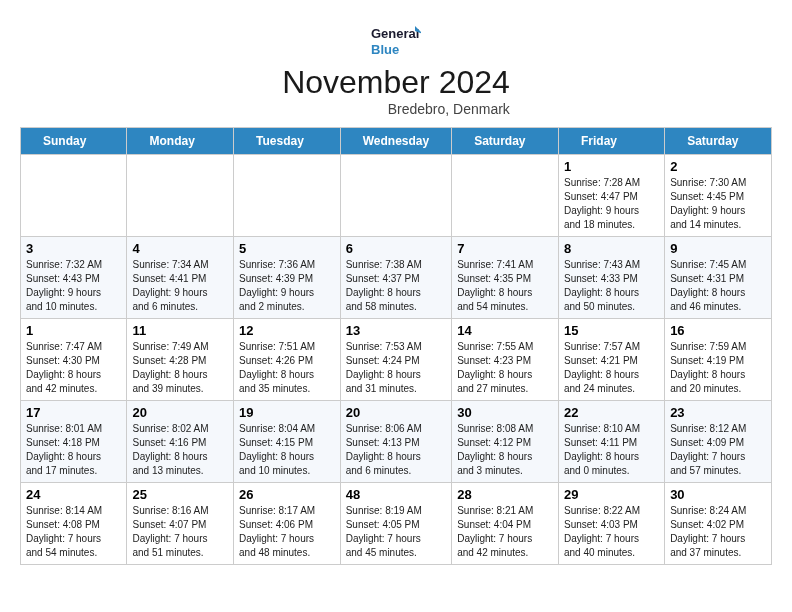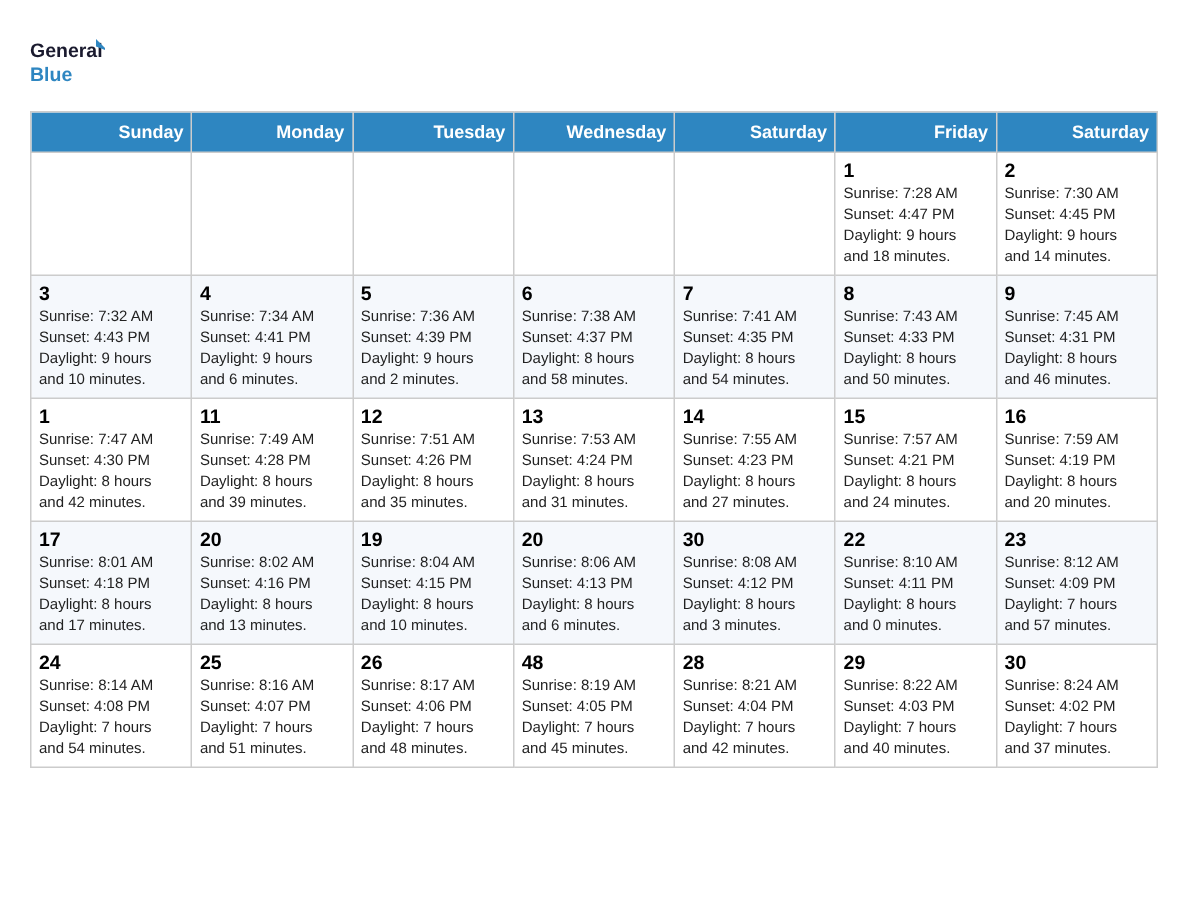--- a/index.html
+++ b/index.html
@@ -8,20 +8,21 @@
       background: #fff;
       width: 792px;
       min-height: 612px;
       padding: 20px;
     }
     .header {
       display: flex;
       justify-content: space-between;
       align-items: center;
       margin-bottom: 10px;
+      flex-direction: column;
     }
     .logo {
       display: flex;
       align-items: center;
       gap: 4px;
     }
     .title-block {
       text-align: right;
     }
     .month-title {
@@ -34,22 +35,22 @@
       color: #444;
     }
     table {
       width: 100%;
       border-collapse: collapse;
       font-size: 11px;
     }
     thead tr th {
       background-color: #2e86c1;
       color: white;
-      text-align: right;
-      padding: 6px 5px;
+      text-align: left;
+      padding: 6px 22px;
       font-size: 12px;
       font-weight: bold;
       border: 1px solid #ccc;
     }
     tbody tr td {
       border: 1px solid #ccc;
       vertical-align: top;
       padding: 4px 5px;
       width: calc(100% / 7);
       height: 80px;
@@ -77,20 +78,24 @@
 <body>
 
 <div class="header">
   <div class="logo">
   <svg width="50" height="44" viewBox="0 0 50 44">
     <text x="0" y="18" font-family="Arial" font-size="13" font-weight="bold" fill="#1a1a2e">General</text>
     <text x="0" y="34" font-family="Arial" font-size="13" font-weight="bold" fill="#2e86c1">Blue</text>
     <polygon points="44,6 52,14 44,11" fill="#2e86c1"></polygon>
   </svg>
 </div>
+  <div class="title-block">
+    <div class="month-title">November 2024</div>
+    <div class="location">Bredebro, Denmark</div>
+  </div>
 </div>
 
 <table>
   <thead>
     <tr>
     <th>Sunday</th>
         <th>Monday</th>
         <th>Tuesday</th>
         <th>Wednesday</th>
         <th>Saturday</th>

